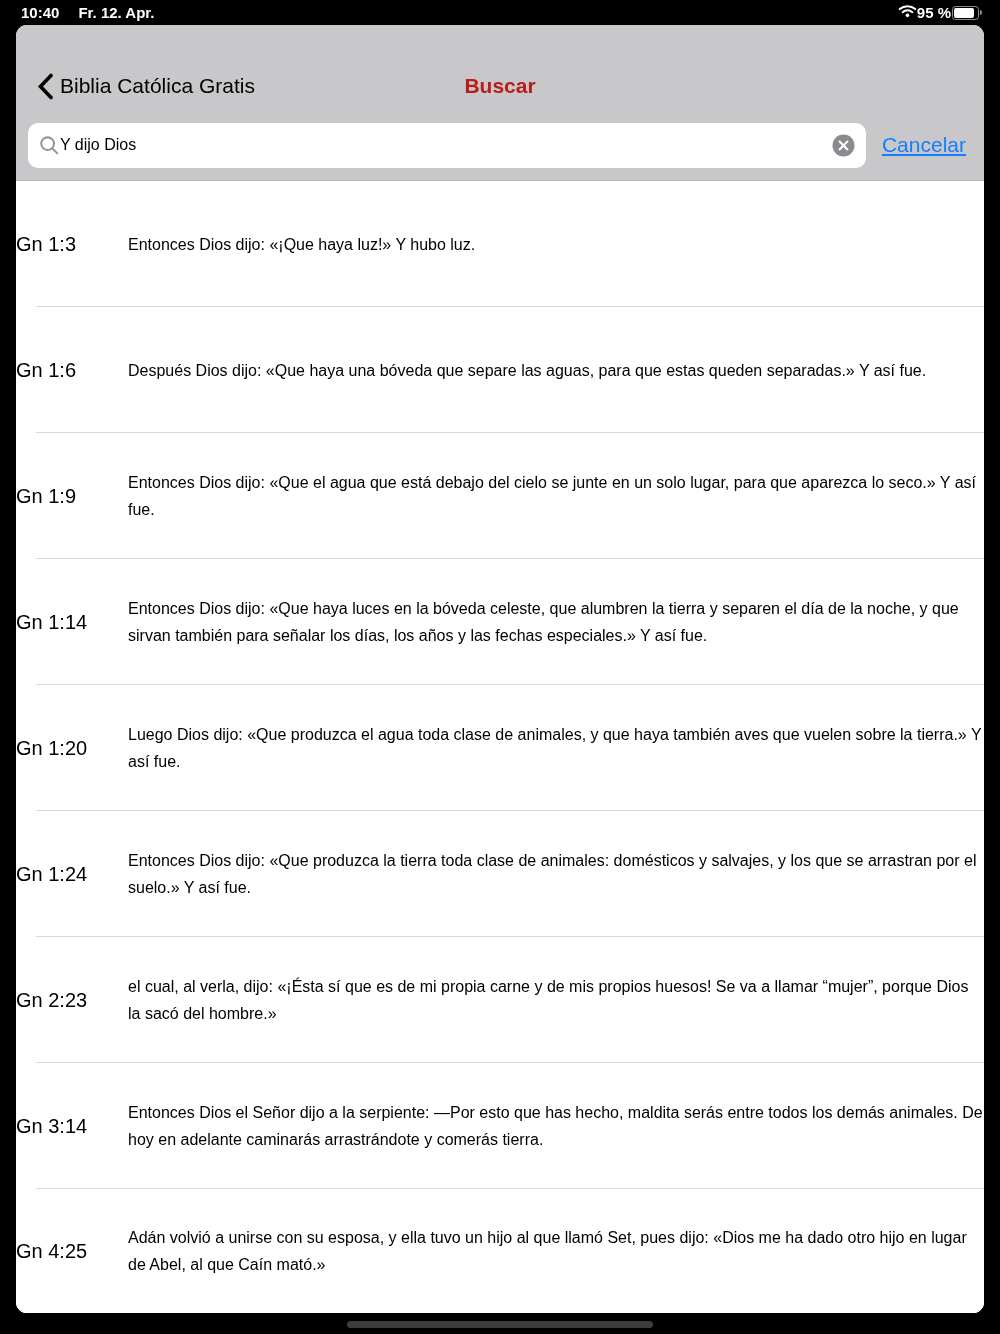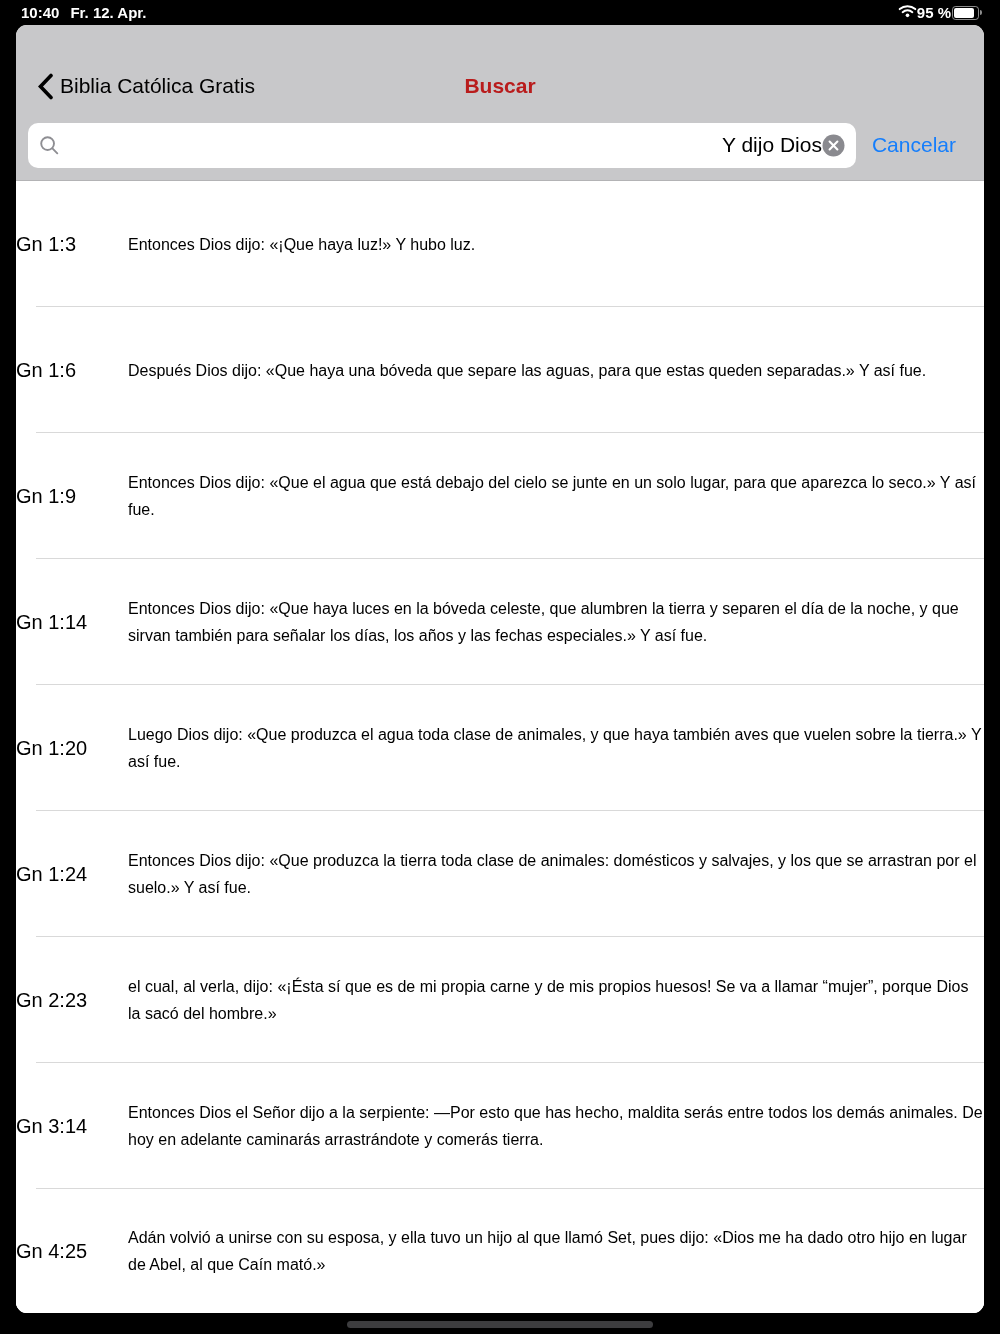--- a/index.html
+++ b/index.html
@@ -12,21 +12,21 @@
     -webkit-font-smoothing:antialiased;
   }
 
   
   .status-bar {
     position:absolute; top:0; left:0; right:0; height:25px;
     color:#fff; font-size:15px; font-weight:600;
     display:flex; justify-content:space-between; align-items:center;
     padding:0 21px; box-sizing:border-box;
   }
-  .status-left { display:flex; gap:11px; align-items:center; }
+  .status-left { display:flex; gap:19px; align-items:center; }
   .status-right { display:flex; align-items:center; }
   .battery {
     position:relative; width:25px; height:12px;
     border:1px solid rgba(255,255,255,0.55); border-radius:3.5px;
     margin-left:1px;
   }
   .battery-fill {
     position:absolute; top:1px; left:1px; bottom:1px; width:20px;
     background:#fff; border-radius:2px;
   }
@@ -67,27 +67,27 @@
     background:#c8c8ca;
     border-bottom:1px solid #b3b3b5; box-sizing:border-box;
     display:flex; align-items:center; padding:0 12px;
   }
   .search-field {
     flex:1; height:45px; background:#fff; border-radius:10px;
     display:flex; align-items:center; padding:0 11px; box-sizing:border-box;
   }
   .search-glass { display:flex; align-items:center; flex:none; }
   .search-text {
-    flex:1; margin-left:25px; font-size:21px; color:#000;
-    white-space:nowrap; overflow:hidden;text-align:right;
+    flex:1; margin-left:0; font-size:16px; color:#000;
+    white-space:nowrap; overflow:hidden;
   }
   .clear-button { flex:none; display:flex; align-items:center; cursor:pointer; }
   .cancel-button {
-    flex:none; margin-left:16px; margin-right:16px;
-    font-size:21px; color:#157efc; cursor:pointer;
+    flex:none; margin-left:16px; margin-right:6px;
+    font-size:21px; color:#157efc; cursor:pointer;text-decoration:underline;
   }
 
   
   .list {
     position:absolute; top:156px; left:0; right:0; bottom:0;
     background:#fff; overflow:hidden;
   }
   .row {
     position:relative; height:126px;
     display:flex; align-items:center; background:#fff;

